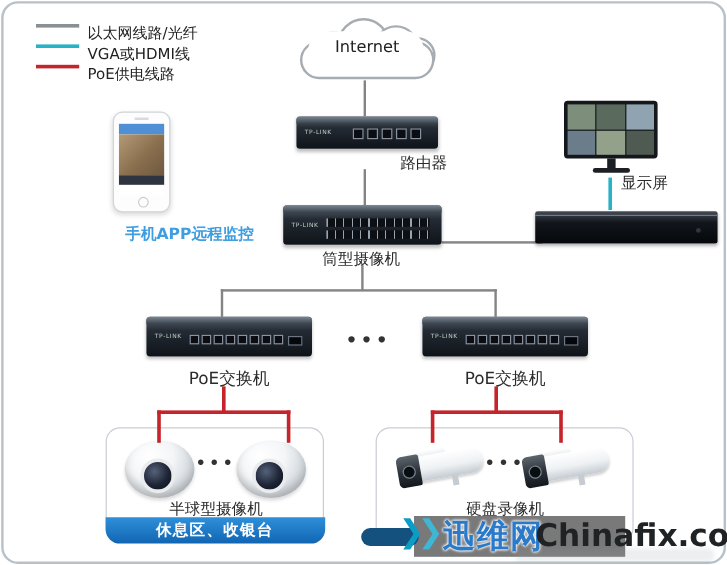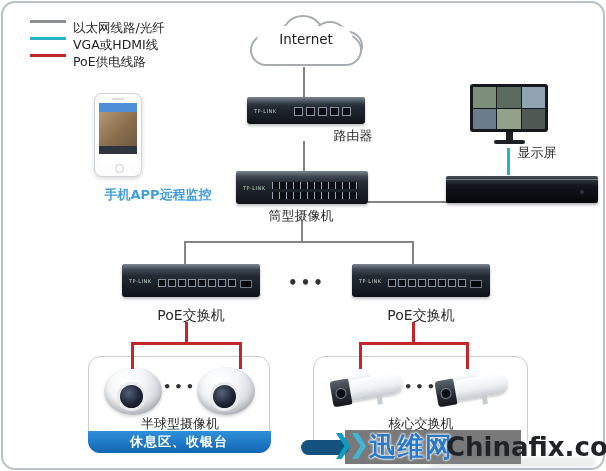--- a/index.html
+++ b/index.html
@@ -270,21 +270,21 @@
         <div class="b-mount"></div>
     </div>
     <div class="bullet-cam" style="left:120px;top:10px;">
       <div class="b-hood"></div>
         <div class="b-body"></div>
         <div class="b-front"></div>
       <div class="b-lens"></div>
         <div class="b-mount"></div>
     </div>
     <div class="dots" style="left:107px;top:22px;font-size:13px;">•••</div>
-    <div class="lbl" style="left:107px;top:58px;">核心交换机</div>
+    <div class="lbl" style="left:107px;top:58px;">硬盘录像机</div>
   </div>
 
   <div class="wm">
     <div class="wm-banner"></div>
     <div class="wm-pill"></div>
     <span class="wm-chev" style="left:332px;top:431px;color:#0d9cc4;">❯</span>
     <span class="wm-chev" style="left:348px;top:431px;color:#3fb6d4;">❯</span>
     <span class="wm-cn">迅维网</span>
     <span class="wm-en">Chinafix.com</span>
     <div class="wm-ghost"></div>

